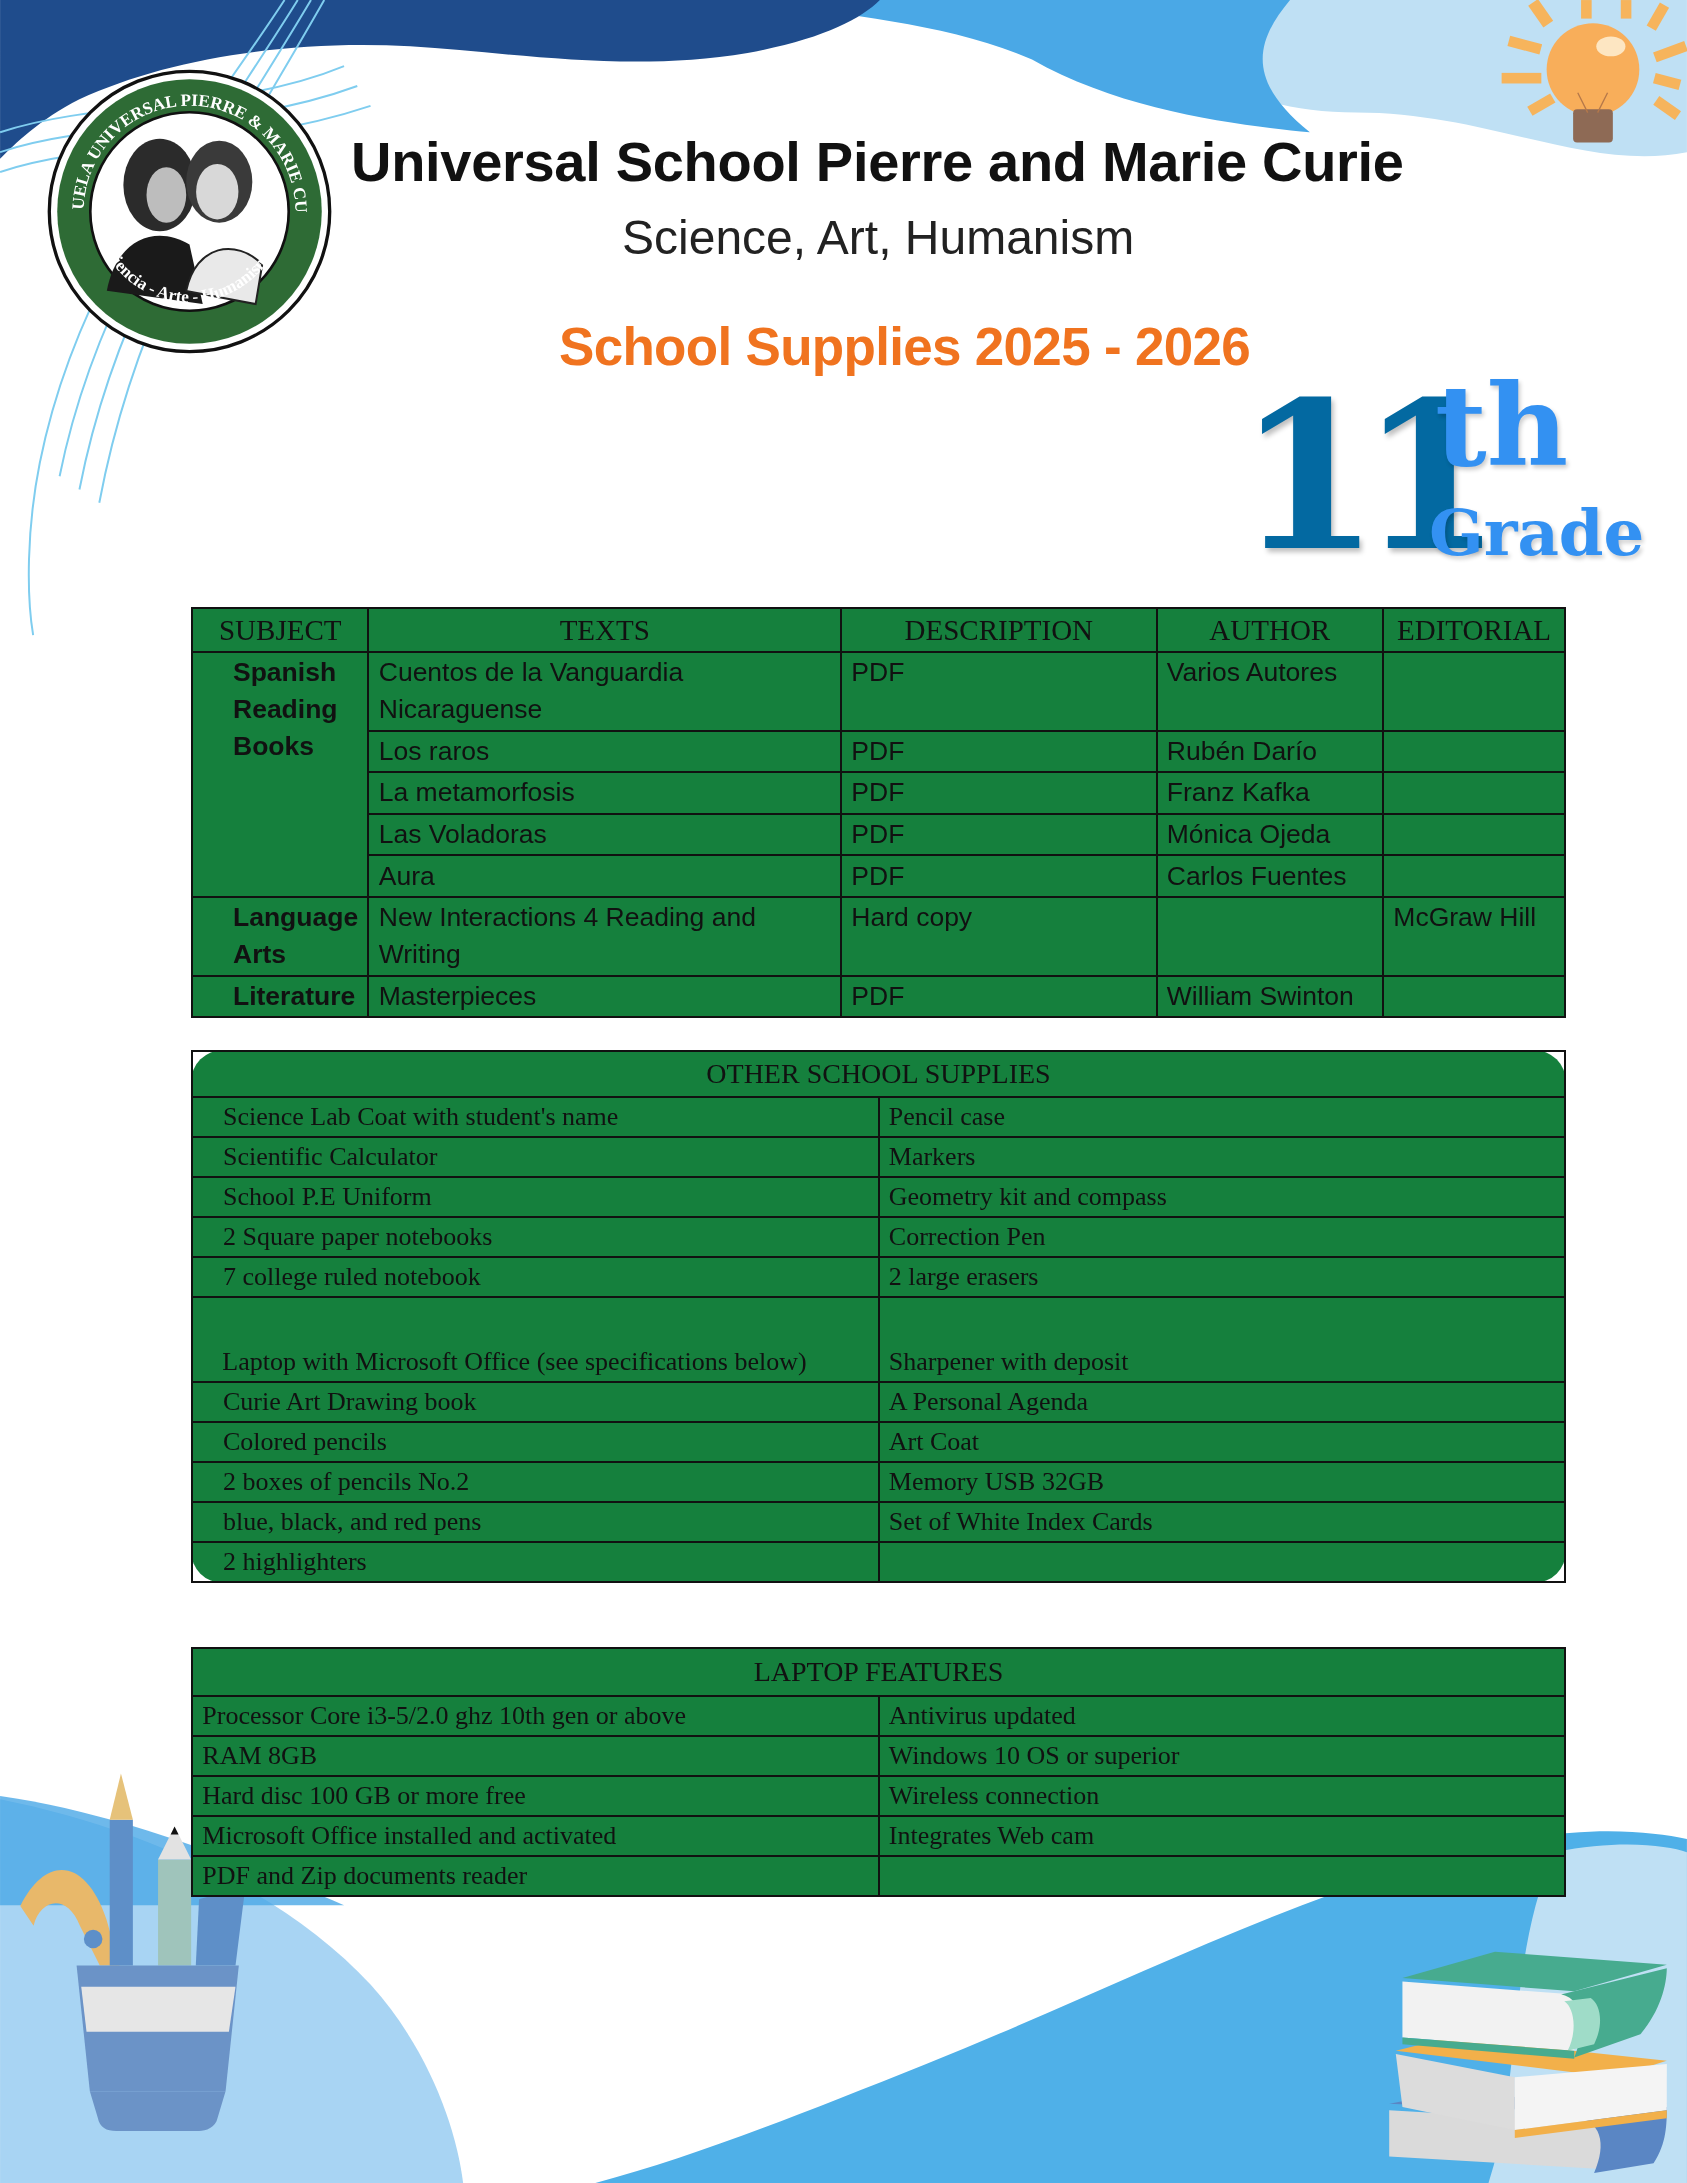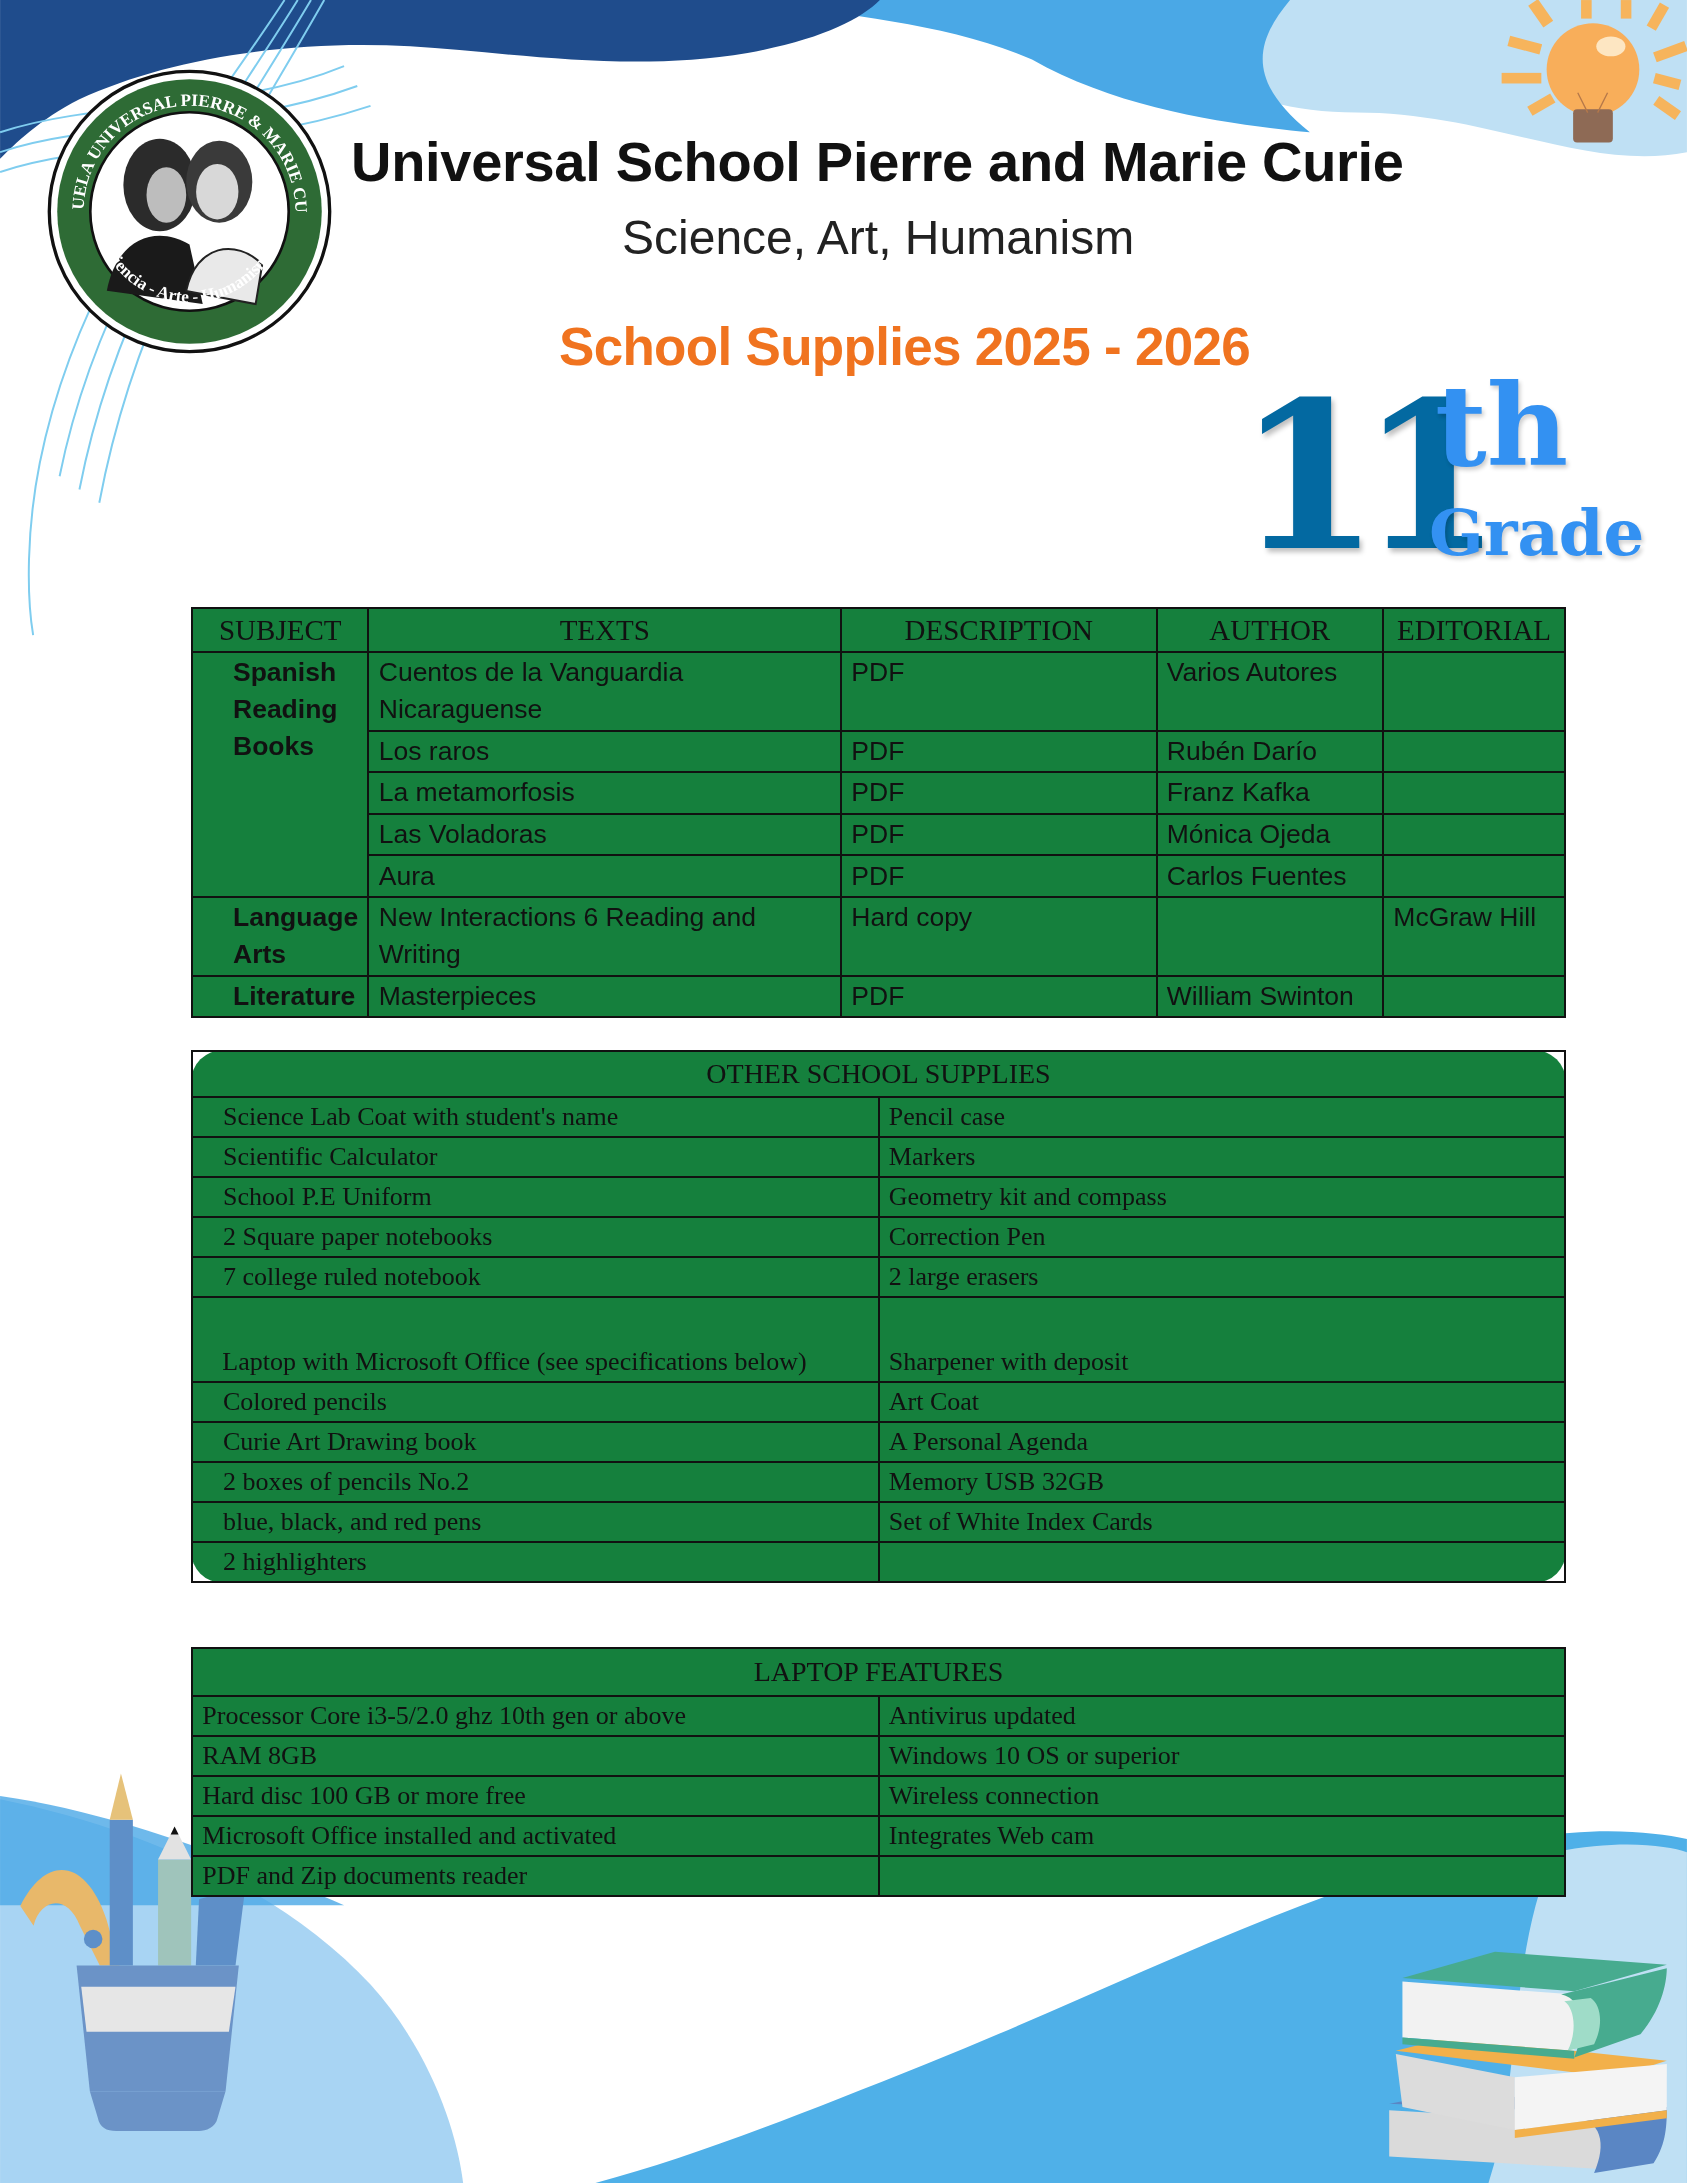--- a/index.html
+++ b/index.html
@@ -172,21 +172,21 @@
       <td></td>
     </tr>
     <tr class="h-1">
       <td>Aura</td>
       <td>PDF</td>
       <td>Carlos Fuentes</td>
       <td></td>
     </tr>
     <tr class="h-2">
       <td class="subj">Language Arts</td>
-      <td>New Interactions 6 Reading and Writing</td>
+      <td>New Interactions 4 Reading and Writing</td>
       <td>Hard copy</td>
       <td></td>
       <td>McGraw Hill</td>
     </tr>
     <tr class="h-1">
       <td class="subj">Literature</td>
       <td>Masterpieces</td>
       <td>PDF</td>
       <td>William Swinton</td>
       <td></td>
@@ -219,26 +219,26 @@
       </tr>
       <tr>
         <td class="lft">7 college ruled notebook</td>
         <td>2 large erasers</td>
       </tr>
       <tr class="tall">
         <td class="tall-left indent-first">Laptop with Microsoft Office (see specifications below)</td>
         <td>Sharpener with deposit</td>
       </tr>
       <tr>
+        <td class="lft">Curie Art Drawing book</td>
+        <td>A Personal Agenda</td>
+      </tr>
+      <tr>
         <td class="lft">Colored pencils</td>
         <td>Art Coat</td>
-      </tr>
-      <tr>
-        <td class="lft">Curie Art Drawing book</td>
-        <td>A Personal Agenda</td>
       </tr>
       <tr>
         <td class="lft">2 boxes of pencils No.2</td>
         <td>Memory USB 32GB</td>
       </tr>
       <tr>
         <td class="lft">blue, black, and red pens</td>
         <td>Set of White Index Cards</td>
       </tr>
       <tr>

